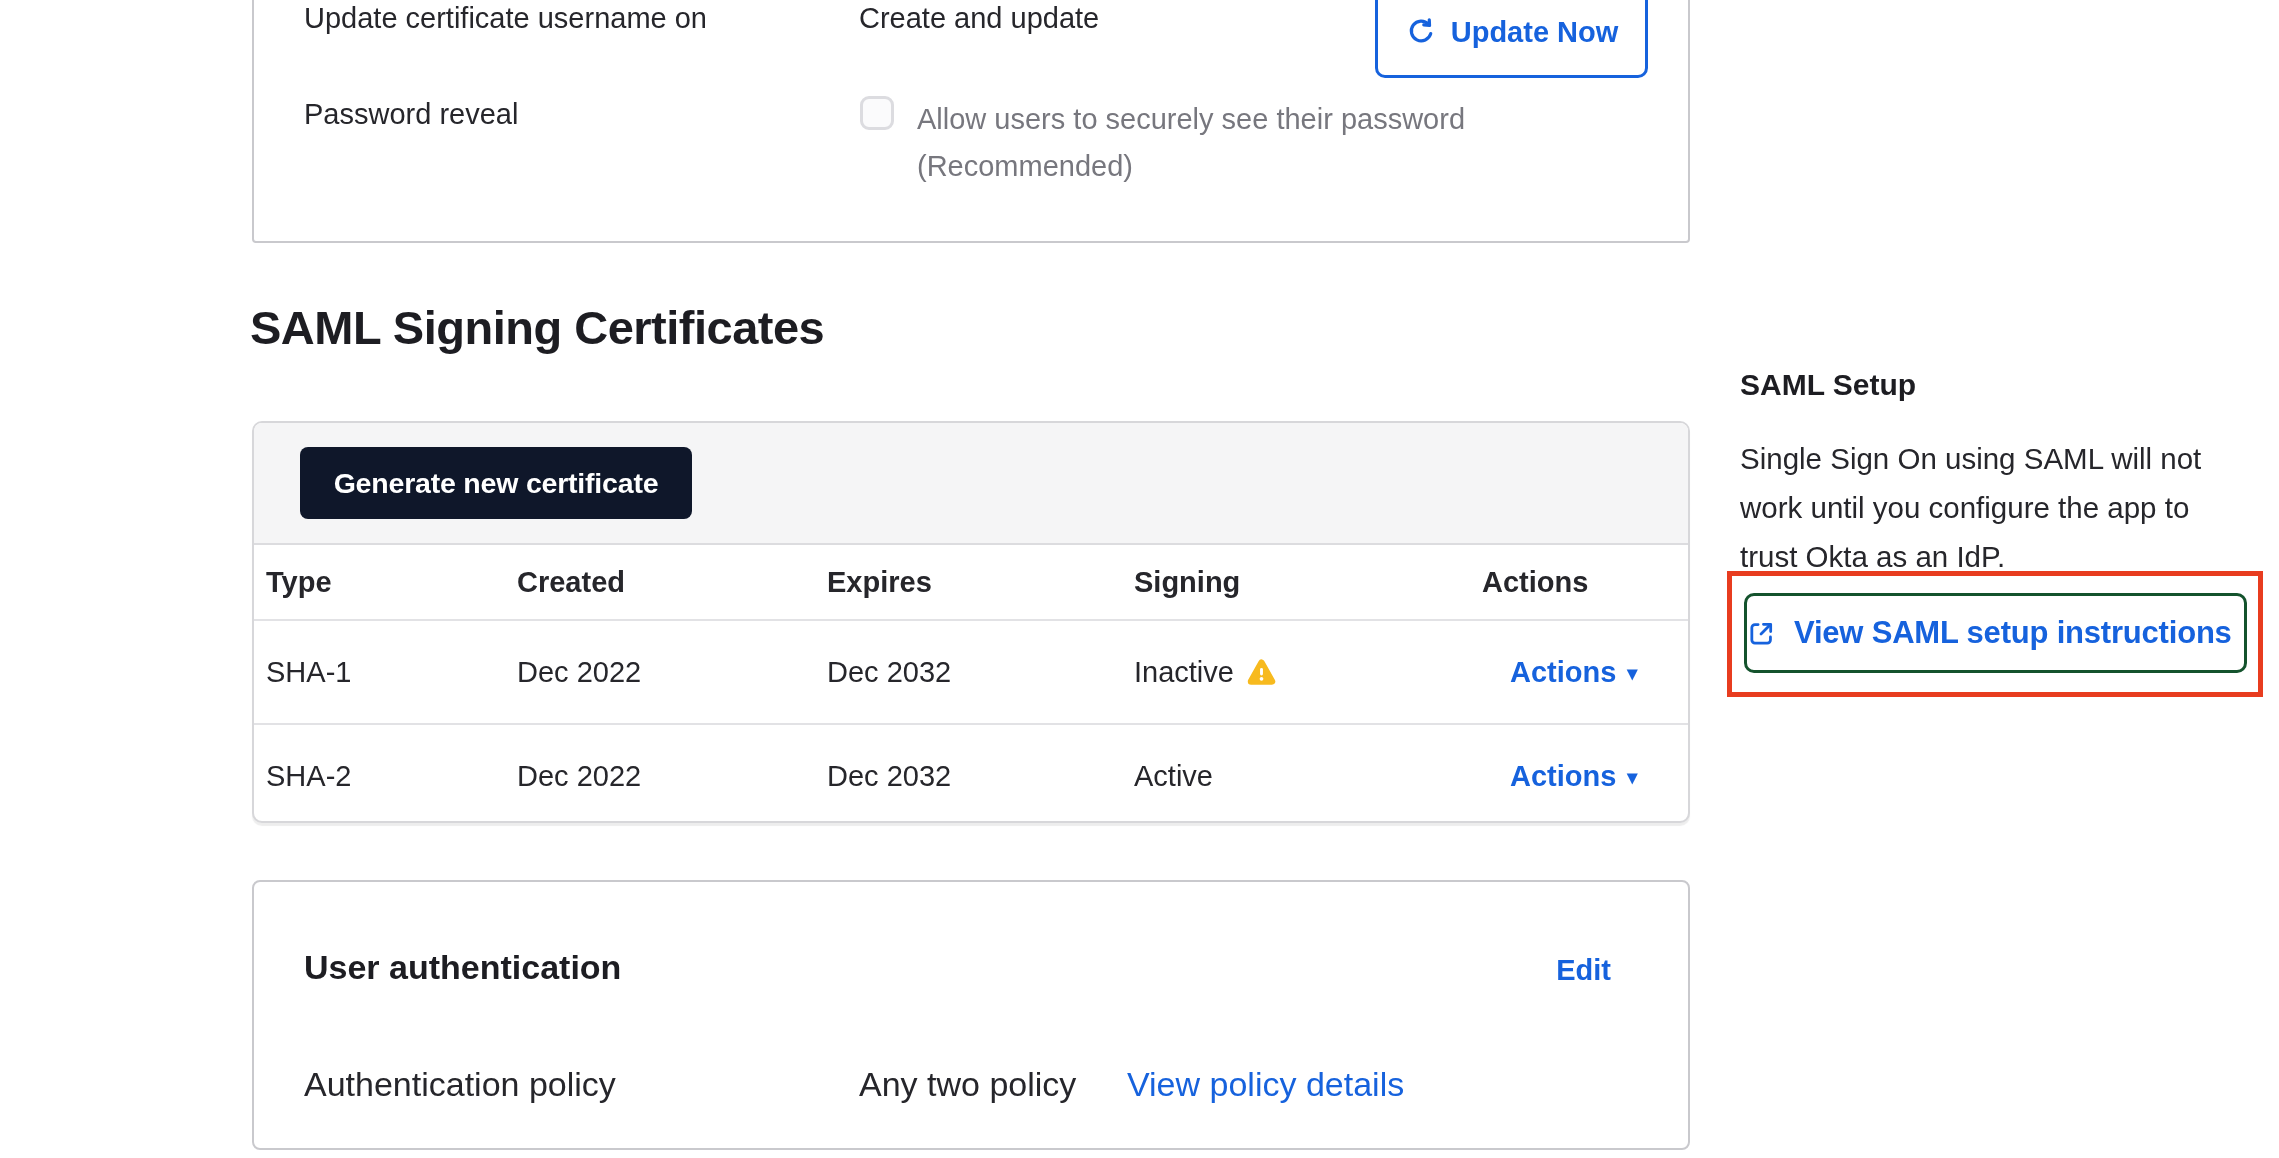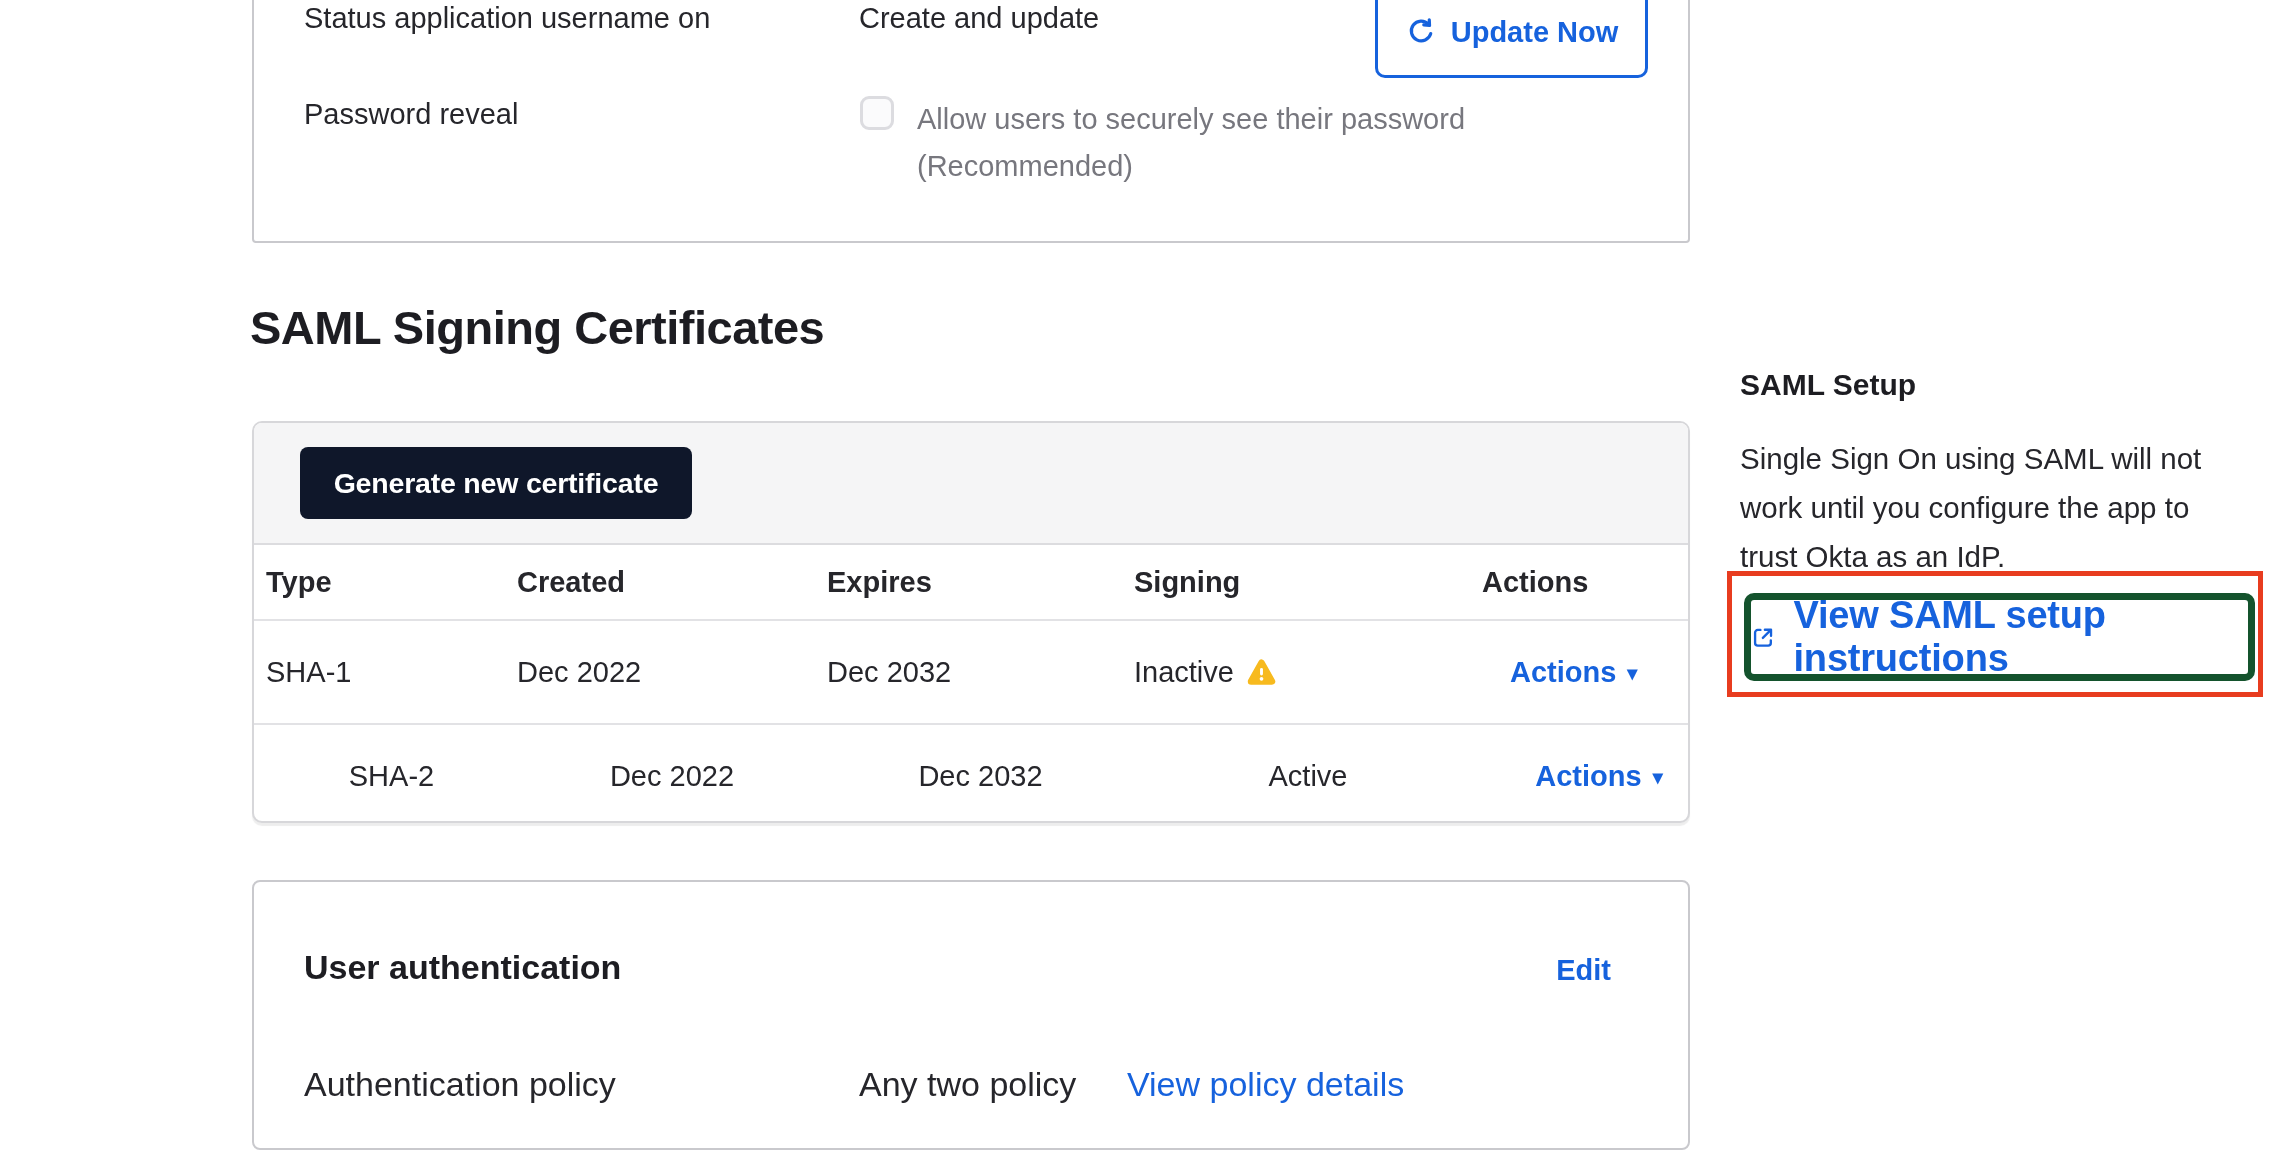--- a/index.html
+++ b/index.html
@@ -28,51 +28,51 @@
   #card-certs{left:252px;top:421px;width:1438px;height:402px;border:2px solid #d7d7da;
     border-radius:10px;box-shadow:0 3px 1px rgba(0,0,0,0.07);overflow:hidden;}
   #certs-header{height:122px;background:#f5f5f6;border-bottom:2px solid #dcdcdf;
     display:flex;align-items:center;padding-left:46px;box-sizing:border-box;}
   #generate-btn{min-width:392px;height:72px;background:#0f172a;color:#fff;font-weight:bold;
     font-size:28.5px;border:none;border-radius:8px;padding:0 18px;cursor:pointer;
     font-family:"Liberation Sans",sans-serif;letter-spacing:-0.2px;}
   #cert-table{width:100%;border-collapse:collapse;table-layout:fixed;font-size:29px;color:#26262b;}
   #cert-table th{ text-align:left;font-weight:bold;height:74px;border-bottom:2px solid #e2e2e5;padding:0;}
   #cert-table td{height:102px;border-bottom:2px solid #e2e2e5;padding:0;}
-  #cert-table tr.last td{border-bottom:none;text-align:center;}
+  #cert-table tr.last td{border-bottom:none;}
   #cert-table .c1{padding-left:12px;}
   #cert-table td.c5{padding-left:28px;}
   .status-wrap{display:inline-flex;align-items:center;gap:13px;}
   .actions-link{color:#1662dd;font-weight:bold;cursor:pointer;display:inline-flex;align-items:center;gap:11px;}
   .caret{font-size:20px;position:relative;top:1px;}
 
   
   #saml-title{left:1740px;top:368px;font-size:30px;font-weight:bold;color:#1d1d22;}
   #saml-desc{left:1740px;top:434px;font-size:29.5px;line-height:49px;color:#26262b;white-space:nowrap;}
   #annotation-box{left:1727px;top:571px;width:536px;height:126px;border:5px solid #e83c1f;box-sizing:border-box;}
-  #saml-btn{left:1744px;top:593px;width:497px;height:74px;border:7px solid #14532d;border-radius:10px;
-    background:#fff;display:flex;align-items:center;justify-content:center;gap:18px;
-    color:#1662dd;font-size:38px;font-weight:bold;cursor:pointer;letter-spacing:-0.2px;}
+  #saml-btn{left:1744px;top:593px;width:497px;height:74px;border:3px solid #14532d;border-radius:10px;
+    background:#fff;display:flex;align-items:center;gap:18px;
+    color:#1662dd;font-size:31px;font-weight:bold;cursor:pointer;letter-spacing:-0.2px;}
 
   
   #card-user{left:252px;top:880px;width:1438px;height:270px;border-radius:8px;}
   #user-title{left:50px;top:66px;font-size:34px;font-weight:bold;color:#1d1d22;}
   #edit-link{right:77px;top:72px;font-size:29px;font-weight:bold;color:#1662dd;cursor:pointer;}
   #user-row{left:50px;top:183px;display:flex;font-size:34px;}
   #user-row .u-label{width:555px;}
   #user-row .u-value{width:268px;}
   #user-row .u-link{color:#1662dd;cursor:pointer;}
 </style>
 </head>
 <body>
 
 <div id="screen">
 
   <div class="card" id="card-app">
-    <div class="abs lbl" id="app-row1-label">Status application username on</div>
+    <div class="abs lbl" id="app-row1-label">Update certificate username on</div>
     <div class="abs lbl" id="app-row1-value">Create and update</div>
 
     <div class="abs" id="update-now-btn">
       <svg width="32" height="32" viewBox="0 0 24 24">
         <path d="M19.3 13.2 A7.4 7.4 0 1 1 17.6 6.2" fill="none" stroke="#1662dd" stroke-width="2.4" stroke-linecap="round"></path>
         <path d="M18.2 2.8 L18.4 7.1 L14.1 6.7" fill="none" stroke="#1662dd" stroke-width="2.4" stroke-linecap="round" stroke-linejoin="round"></path>
       </svg>
       <span>Update Now</span>
     </div>
 

